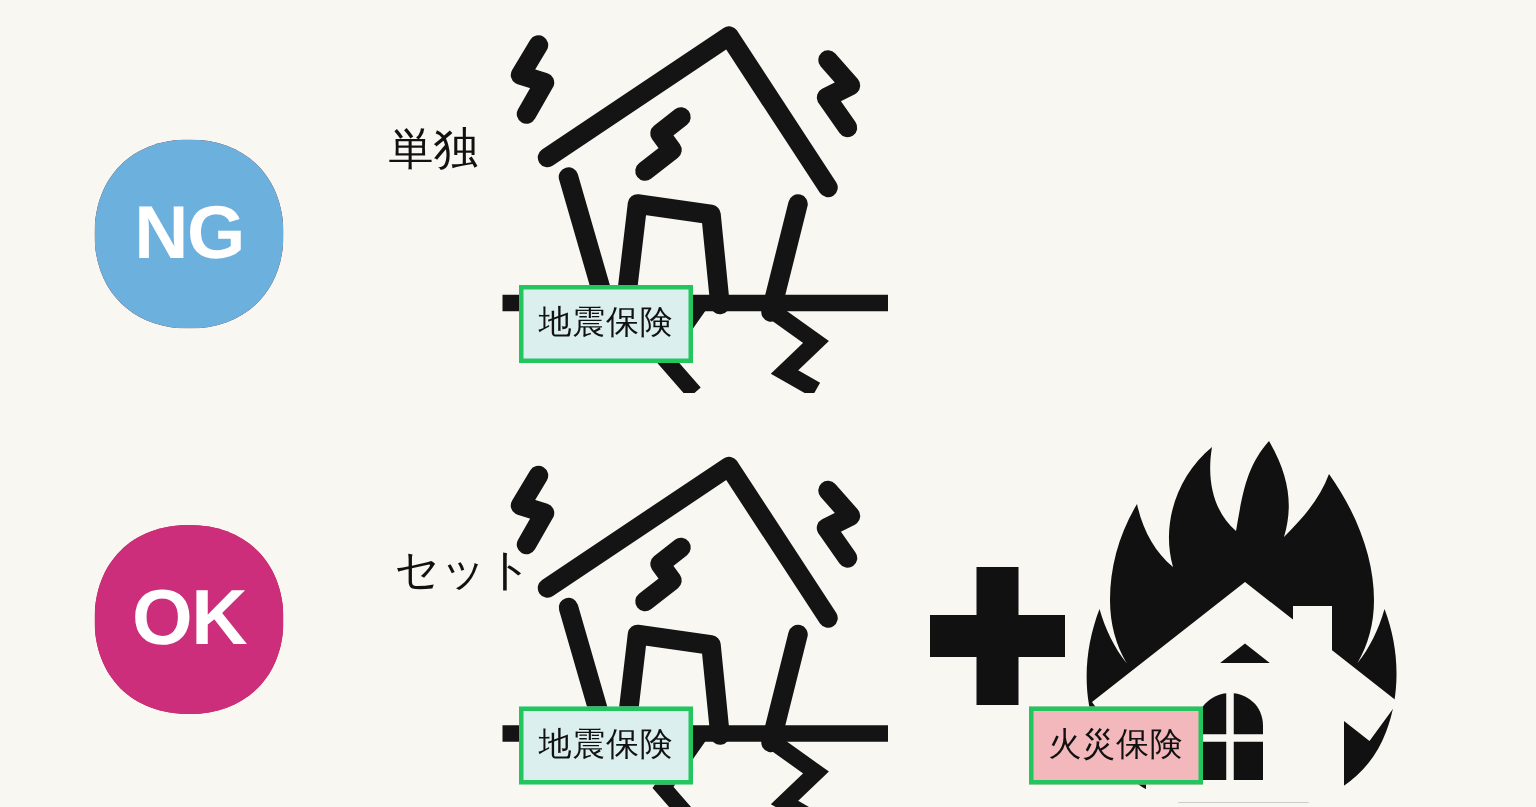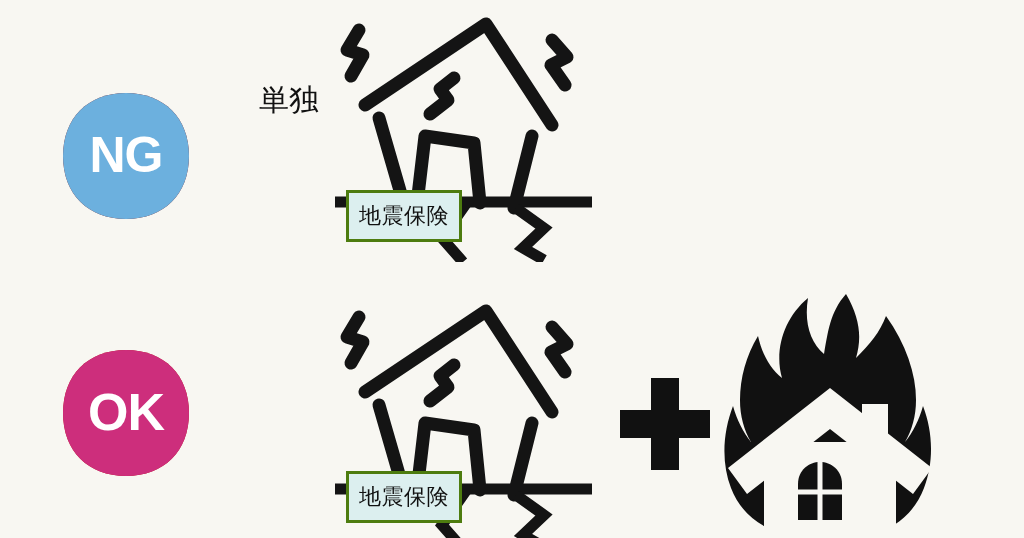--- a/index.html
+++ b/index.html
@@ -74,21 +74,21 @@
 
   
   .plus-wrap { position:absolute; left:620px; top:378px; width:90px; height:92px; }
 
   
   .fire-icon { position:absolute; left:720px; top:292px; width:220px; height:243px; }
 
   
   .tag {
     position:absolute;
-    border:3px solid #4d7c0f;
+    border:3px solid #22c55e;
     display:flex; align-items:center; justify-content:center;
     font-size:22px;
     color:#111111;
     line-height:1;
     white-space:nowrap;
     letter-spacing:0.5px;
     font-family:"DejaVu Sans","Liberation Sans",sans-serif;
     z-index:6;
   }
   .tag-eq { background:#dcefef; width:116px; height:52px; }
@@ -141,20 +141,21 @@
   </div>
 
   <div class="row row-ok">
 
     <div class="badge badge-ok">
       <div class="badge-hi"></div>
       <div class="badge-label">OK</div>
     </div>
   </div>
 
+  <div class="mode-label mode-ok">セット</div>
 
   <svg class="eq-icon eq-ok" viewBox="0 0 290 250">
     <g fill="none" stroke="#141414" stroke-width="13" stroke-linecap="round" stroke-linejoin="round">
       <polyline points="29,18 17,38 33,43 21,64"></polyline>
       <polyline points="222,28 237,45 221,53 235,73"></polyline>
       <polyline points="35,93 156,12 222,113"></polyline>
       <polyline points="49,106 75,196"></polyline>
       <polyline points="202,124 184,196"></polyline>
       <polyline points="100,102 118,88 110,77 124,66"></polyline>
       <polyline points="87,192 95,124 144,131 150,191"></polyline>
@@ -206,14 +207,15 @@
 
     <g fill="#111111">
       <path d="M78,192 C78,178 89,170 100,170 C111,170 122,178 122,192 V228 H78 Z"></path>
     </g>
     <g stroke="#f8f7f2" stroke-width="5">
       <line x1="100" y1="170" x2="100" y2="228"></line>
       <line x1="78" y1="200" x2="122" y2="200"></line>
     </g>
   </svg>
 
+  <div class="tag tag-fire tag-fire-ok">火災保険</div>
 
 </div>
 
 </body></html>

